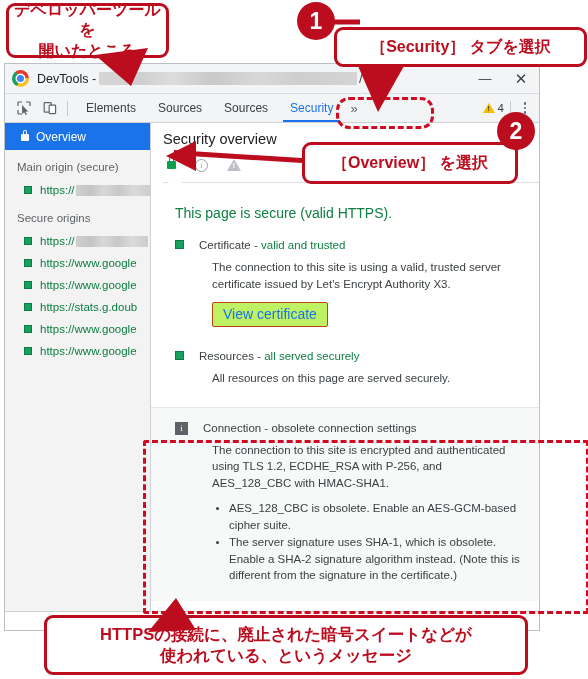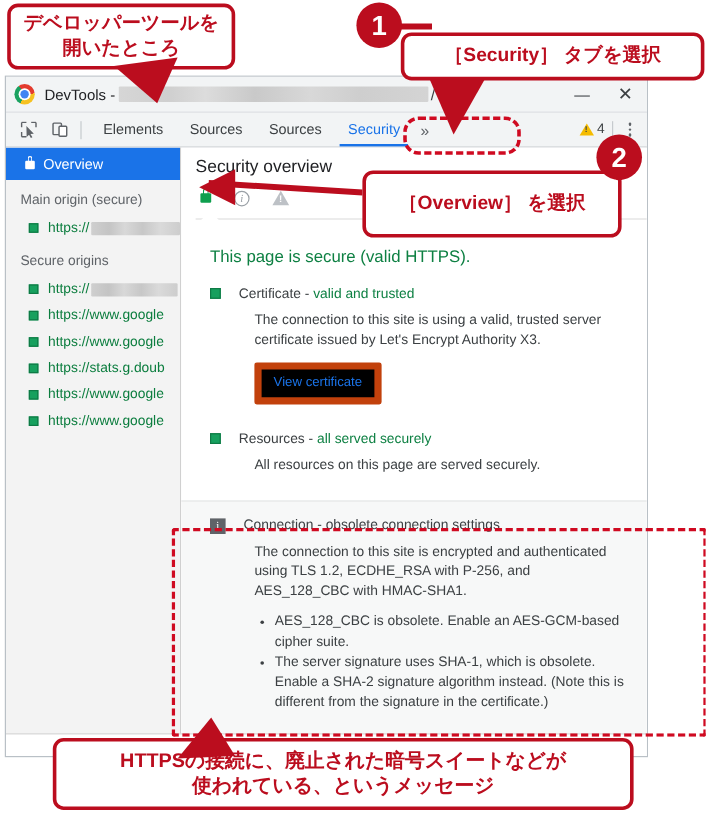--- a/index.html
+++ b/index.html
@@ -409,24 +409,24 @@
     font-size: 11.5px;
     color: #3c4043;
     line-height: 16.5px;
     margin-top: 7px;
     max-width: 350px;
   }
   .btn-cert {
     margin-left: 37px;
     margin-top: 10px;
     display: inline-block;
-    font-size: 11px;
+    font-size: 14px;
     color: #1a73e8;
-    background: #000000;
-    border: 6px solid #c2410c;
+    background: #bef264;
+    border: 1px solid #c2410c;
     border-radius: 2px;
     padding: 5px 10px;
     line-height: 13px;
   }
   .sq-green-blk {
     width: 9px; height: 9px;
     background: #17a05e;
     border: 1px solid #0e7a45;
     box-sizing: border-box;
     margin-top: 2px;
@@ -480,33 +480,33 @@
     box-sizing: border-box;
     line-height: 1.28;
     display: flex;
     align-items: center;
     justify-content: center;
     z-index: 30;
   }
 
   #callout-devtools {
     left: 6px; top: 3px;
-    width: 190px; height: 55px;
+    width: 163px; height: 55px;
     font-size: 16px;
     padding: 2px 4px;
   }
   #callout-security {
     left: 334px; top: 27px;
     width: 253px; height: 40px;
     font-size: 16px;
     justify-content: center;
   }
   #callout-overview {
     left: 302px; top: 142px;
-    width: 216px; height: 56px;
+    width: 216px; height: 42px;
     font-size: 16px;
   }
   #callout-bottom {
     left: 44px; top: 615px;
     width: 484px; height: 60px;
     font-size: 16.5px;
     padding: 2px 6px;
   }
 
   .badge-num {

